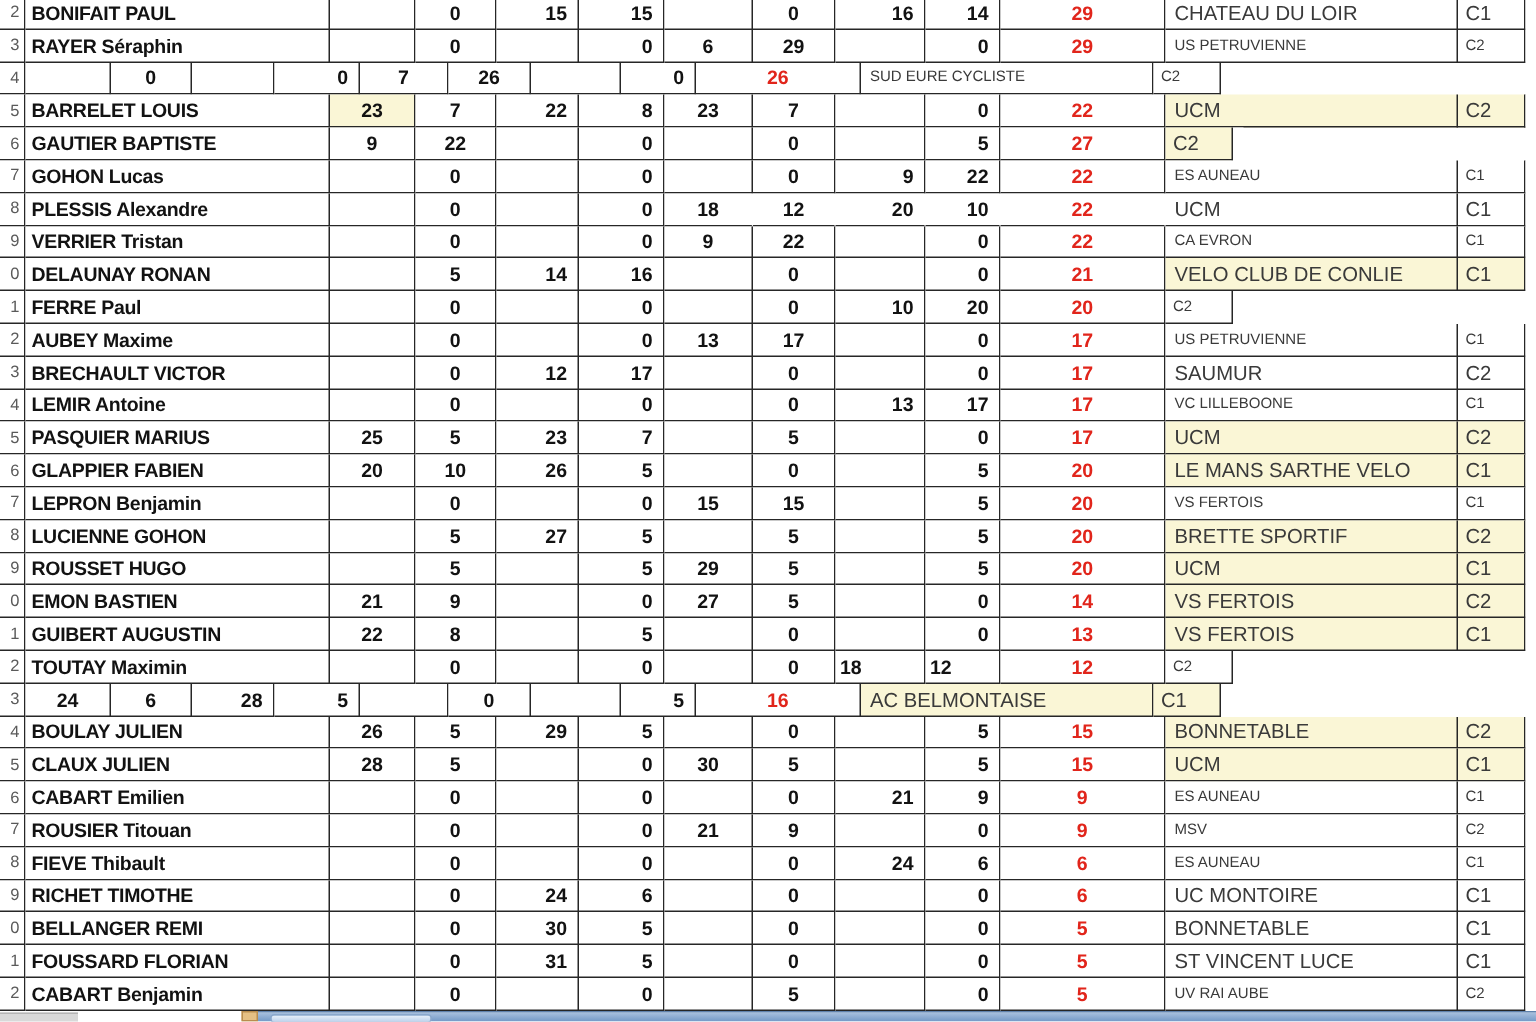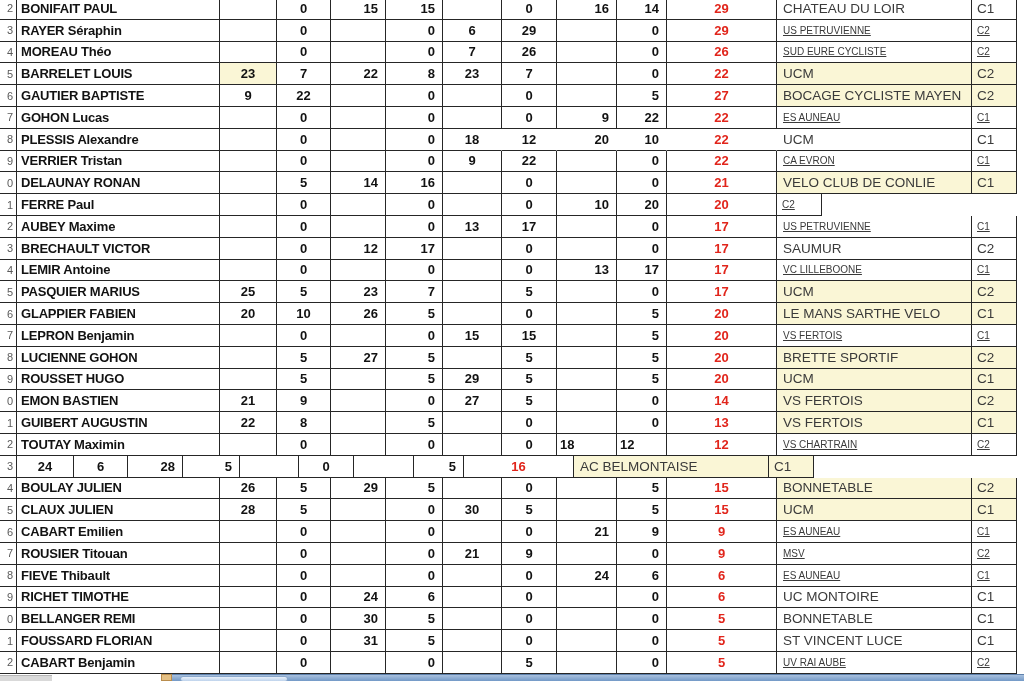--- a/index.html
+++ b/index.html
@@ -26,21 +26,21 @@
   .rn{justify-content:flex-end;padding-right:3px;color:#5a5a5a;font-size:11px;border-left:none;}
   .name{font-weight:bold;font-size:13px;color:#121212;padding-left:4px;letter-spacing:-0.2px;}
   .num{font-weight:bold;font-size:13px;color:#121212;}
   .num.al-c{justify-content:center;}
   .num.al-r{justify-content:flex-end;padding-right:7px;}
   .num.al-l{justify-content:flex-start;padding-left:3px;}
   .total{justify-content:center;font-weight:bold;font-size:13px;color:#e1251b;}
   .club{color:#3a3a3a;padding-left:6px;}
   .cat{color:#3a3a3a;padding-left:5px;}
   .fs-lg{font-size:13.5px;}
-  .fs-sm{font-size:10px;text-decoration:underline;}
+  .fs-sm{font-size:10px;}
   .hl{background:#faf6d6;}
   
   .nov{border-right-color:transparent;}
   
   .bottombar{position:absolute;left:0;top:674px;width:1024px;height:7px;background:#ffffff;}
   .tabstub{position:absolute;left:0;top:1px;width:52px;height:6px;background:#d9d9d9;border-top:1px solid #b5b5b5;}
   .splithandle{position:absolute;left:161px;top:0;width:11px;height:7px;background:#e5c084;border:1px solid #b98d4e;box-sizing:border-box;}
   .hscroll-track{position:absolute;left:172px;top:0;width:852px;height:7px;background:linear-gradient(#a8c0de,#7399c7);border-top:1px solid #5f82ad;box-sizing:border-box;}
   .hscroll-thumb{position:absolute;left:8px;top:0.5px;width:108px;height:6px;background:linear-gradient(#e8f0fa,#bed3ec);border:1px solid #8aa8cc;border-radius:3px;box-sizing:border-box;}
 </style>
@@ -75,21 +75,20 @@
       <div class="cell num w-c5 al-c">29</div>
       <div class="cell num w-c6 al-r"></div>
       <div class="cell num w-c7 al-r">0</div>
       <div class="cell total w-total">29</div>
       <div class="cell club w-club fs-sm">US PETRUVIENNE</div>
       <div class="cell cat w-cat fs-sm">C2</div>
       <div class="cell w-rest"></div>
     </div>
     <div class="row">
       <div class="cell rn w-rn">4</div>
-      <div class="cell name w-name">MOREAU Théo</div>
       <div class="cell num w-c0 al-c"></div>
       <div class="cell num w-c1 al-c">0</div>
       <div class="cell num w-c2 al-r"></div>
       <div class="cell num w-c3 al-r">0</div>
       <div class="cell num w-c4 al-c">7</div>
       <div class="cell num w-c5 al-c">26</div>
       <div class="cell num w-c6 al-r"></div>
       <div class="cell num w-c7 al-r">0</div>
       <div class="cell total w-total">26</div>
       <div class="cell club w-club fs-sm">SUD EURE CYCLISTE</div>
@@ -117,21 +116,20 @@
       <div class="cell name w-name">GAUTIER BAPTISTE</div>
       <div class="cell num w-c0 al-c">9</div>
       <div class="cell num w-c1 al-c">22</div>
       <div class="cell num w-c2 al-r"></div>
       <div class="cell num w-c3 al-r">0</div>
       <div class="cell num w-c4 al-c"></div>
       <div class="cell num w-c5 al-c">0</div>
       <div class="cell num w-c6 al-r"></div>
       <div class="cell num w-c7 al-r">5</div>
       <div class="cell total w-total">27</div>
-      <div class="cell club w-club fs-lg hl">BOCAGE CYCLISTE MAYEN</div>
       <div class="cell cat w-cat fs-lg hl">C2</div>
       <div class="cell w-rest"></div>
     </div>
     <div class="row">
       <div class="cell rn w-rn">7</div>
       <div class="cell name w-name">GOHON Lucas</div>
       <div class="cell num w-c0 al-c"></div>
       <div class="cell num w-c1 al-c">0</div>
       <div class="cell num w-c2 al-r"></div>
       <div class="cell num w-c3 al-r">0</div>
@@ -372,21 +370,20 @@
       <div class="cell name w-name">TOUTAY Maximin</div>
       <div class="cell num w-c0 al-c"></div>
       <div class="cell num w-c1 al-c">0</div>
       <div class="cell num w-c2 al-r"></div>
       <div class="cell num w-c3 al-r">0</div>
       <div class="cell num w-c4 al-c"></div>
       <div class="cell num w-c5 al-c">0</div>
       <div class="cell num w-c6 al-l">18</div>
       <div class="cell num w-c7 al-l">12</div>
       <div class="cell total w-total">12</div>
-      <div class="cell club w-club fs-sm">VS CHARTRAIN</div>
       <div class="cell cat w-cat fs-sm">C2</div>
       <div class="cell w-rest"></div>
     </div>
     <div class="row">
       <div class="cell rn w-rn">3</div>
       <div class="cell num w-c0 al-c">24</div>
       <div class="cell num w-c1 al-c">6</div>
       <div class="cell num w-c2 al-r">28</div>
       <div class="cell num w-c3 al-r">5</div>
       <div class="cell num w-c4 al-c"></div>

